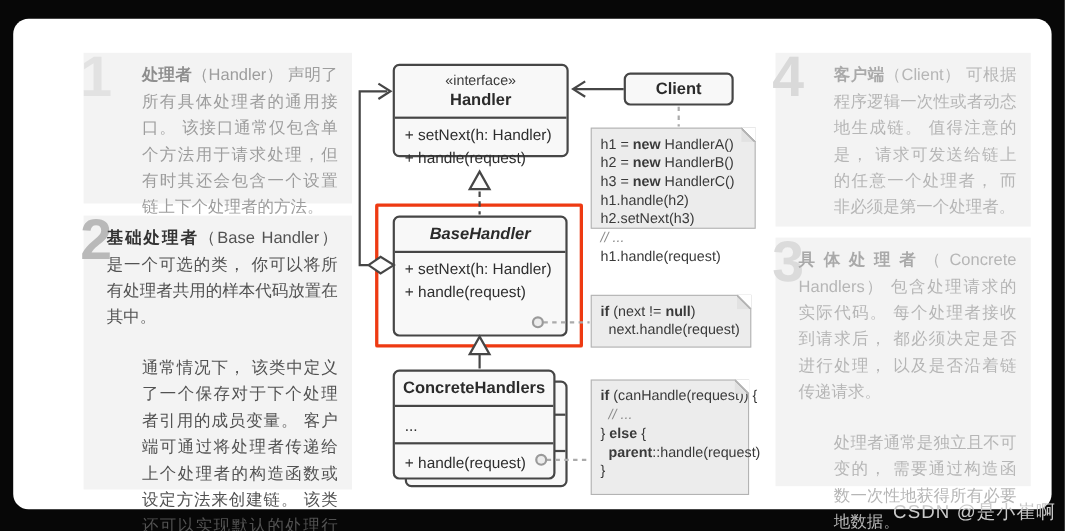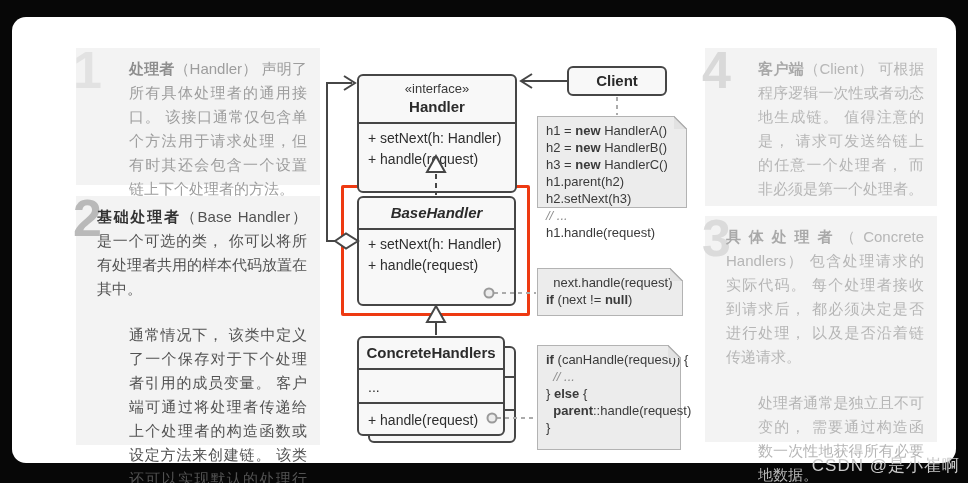--- a/index.html
+++ b/index.html
@@ -82,21 +82,21 @@
 <div class="panel panel-3" style="left:705px;top:216px;width:232px;height:226px">
   <div class="num">3</div>
   <div class="ann-body tone-dim">
       <p><b>具体处理者</b>（Concrete Handlers） 包含处理请求的实际代码。 每个处理者接收到请求后， 都必须决定是否进行处理， 以及是否沿着链传递请求。</p>
       <p>处理者通常是独立且不可变的， 需要通过构造函数一次性地获得所有必要地数据。</p>
     </div>
 </div>
 
 <div class="red-rect"></div>
 
-<div class="uml" style="left:357px;top:74px;width:160px;height:119px">
+<div class="uml" style="left:357px;top:58px;width:160px;height:85px">
   <div class="uhead">
     <div class="stereo">«interface»</div>
     <div class="cname">Handler</div>
   </div>
   <div class="sec">
       <div class="mline">+ setNext(h: Handler)</div>
       <div class="mline">+ handle(request)</div>
     </div>
 </div>
 
@@ -131,31 +131,31 @@
       <div class="mline">+ handle(request)</div>
     </div>
 </div>
 
 <div class="note" style="left:537px;top:116px;width:150px;height:92px">
   <span class="fold"></span>
   <div class="code">
       <div><span>h1 = </span><span class="b">new</span><span> HandlerA()</span></div>
       <div><span>h2 = </span><span class="b">new</span><span> HandlerB()</span></div>
       <div><span>h3 = </span><span class="b">new</span><span> HandlerC()</span></div>
-      <div><span>h1.parent(h2)</span></div>
+      <div><span>h1.handle(h2)</span></div>
       <div><span>h2.setNext(h3)</span></div>
       <div><span class="cm">// ...</span></div>
       <div><span>h1.handle(request)</span></div>
     </div>
 </div>
 <div class="note" style="left:537px;top:268px;width:146px;height:48px">
   <span class="fold"></span>
   <div class="code">
+      <div><span class="b">if</span><span> (next != </span><span class="b">null</span><span>)</span></div>
       <div><span>  next.handle(request)</span></div>
-      <div><span class="b">if</span><span> (next != </span><span class="b">null</span><span>)</span></div>
     </div>
 </div>
 <div class="note" style="left:537px;top:345px;width:144px;height:105px">
   <span class="fold"></span>
   <div class="code">
       <div><span class="b">if</span><span> (canHandle(request)) {</span></div>
       <div><span class="cm">  // ...</span></div>
       <div><span>} </span><span class="b">else</span><span> {</span></div>
       <div><span>  </span><span class="b">parent</span><span>::handle(request)</span></div>
       <div><span>}</span></div>

